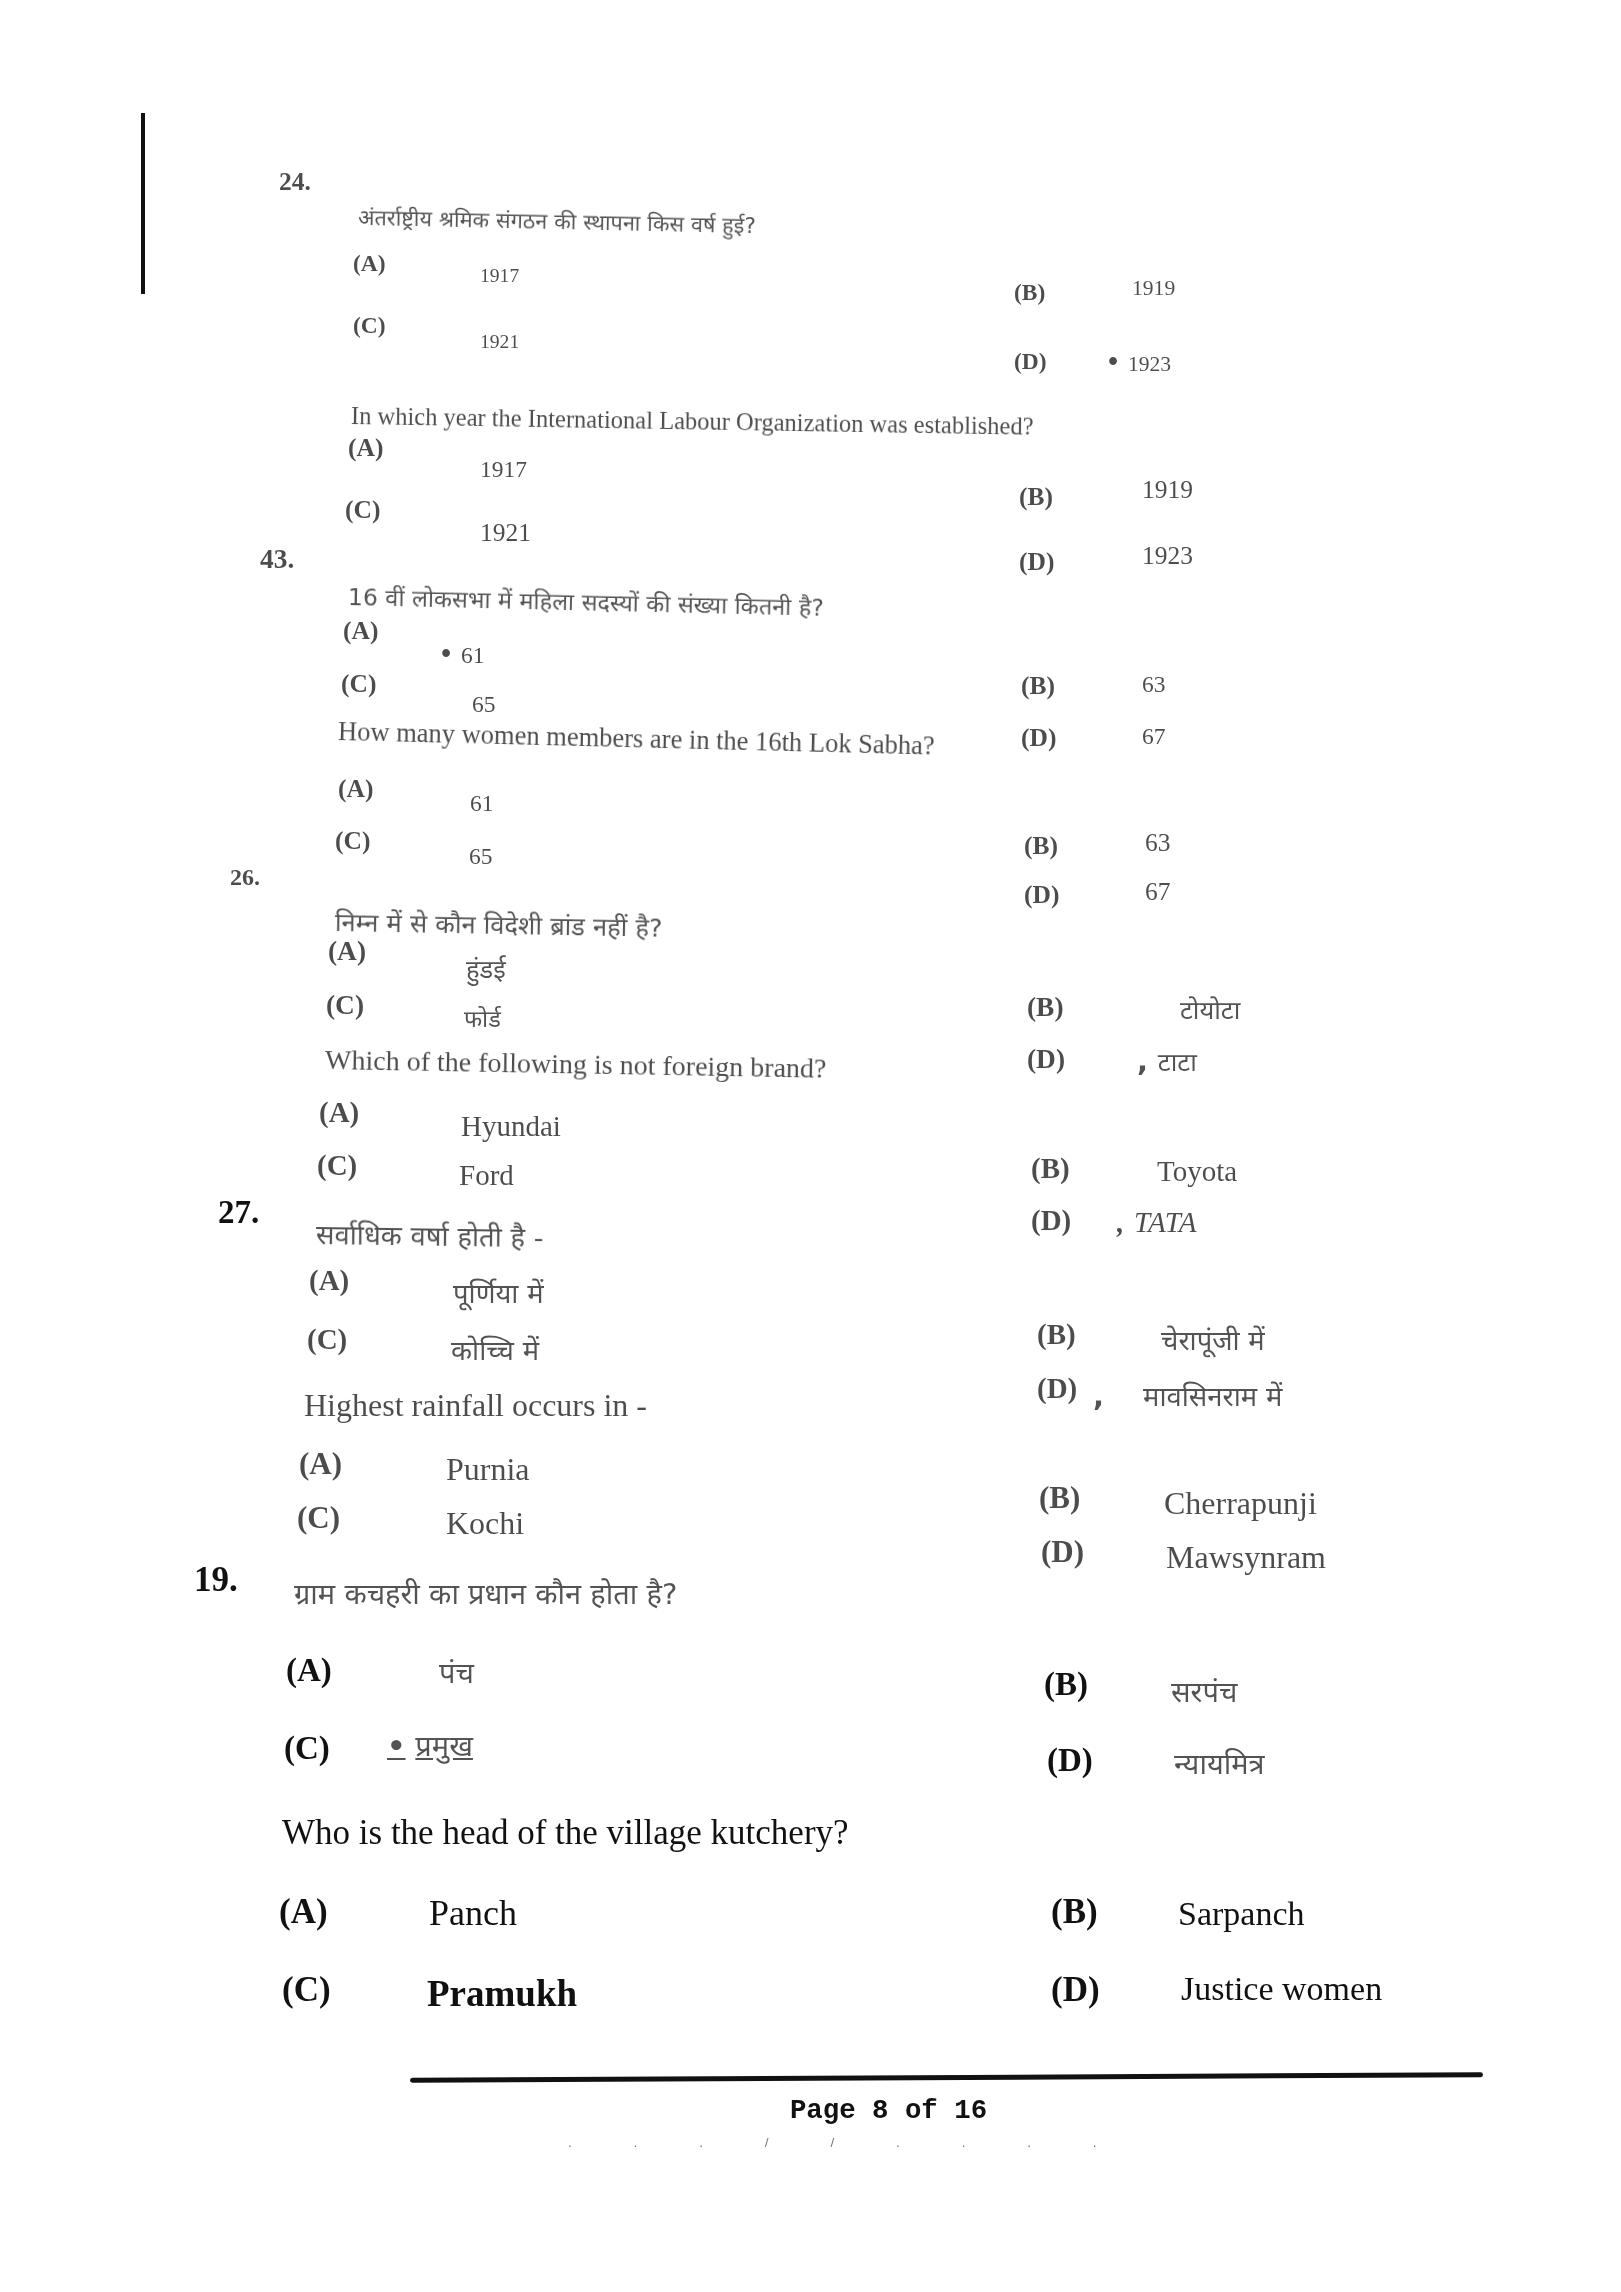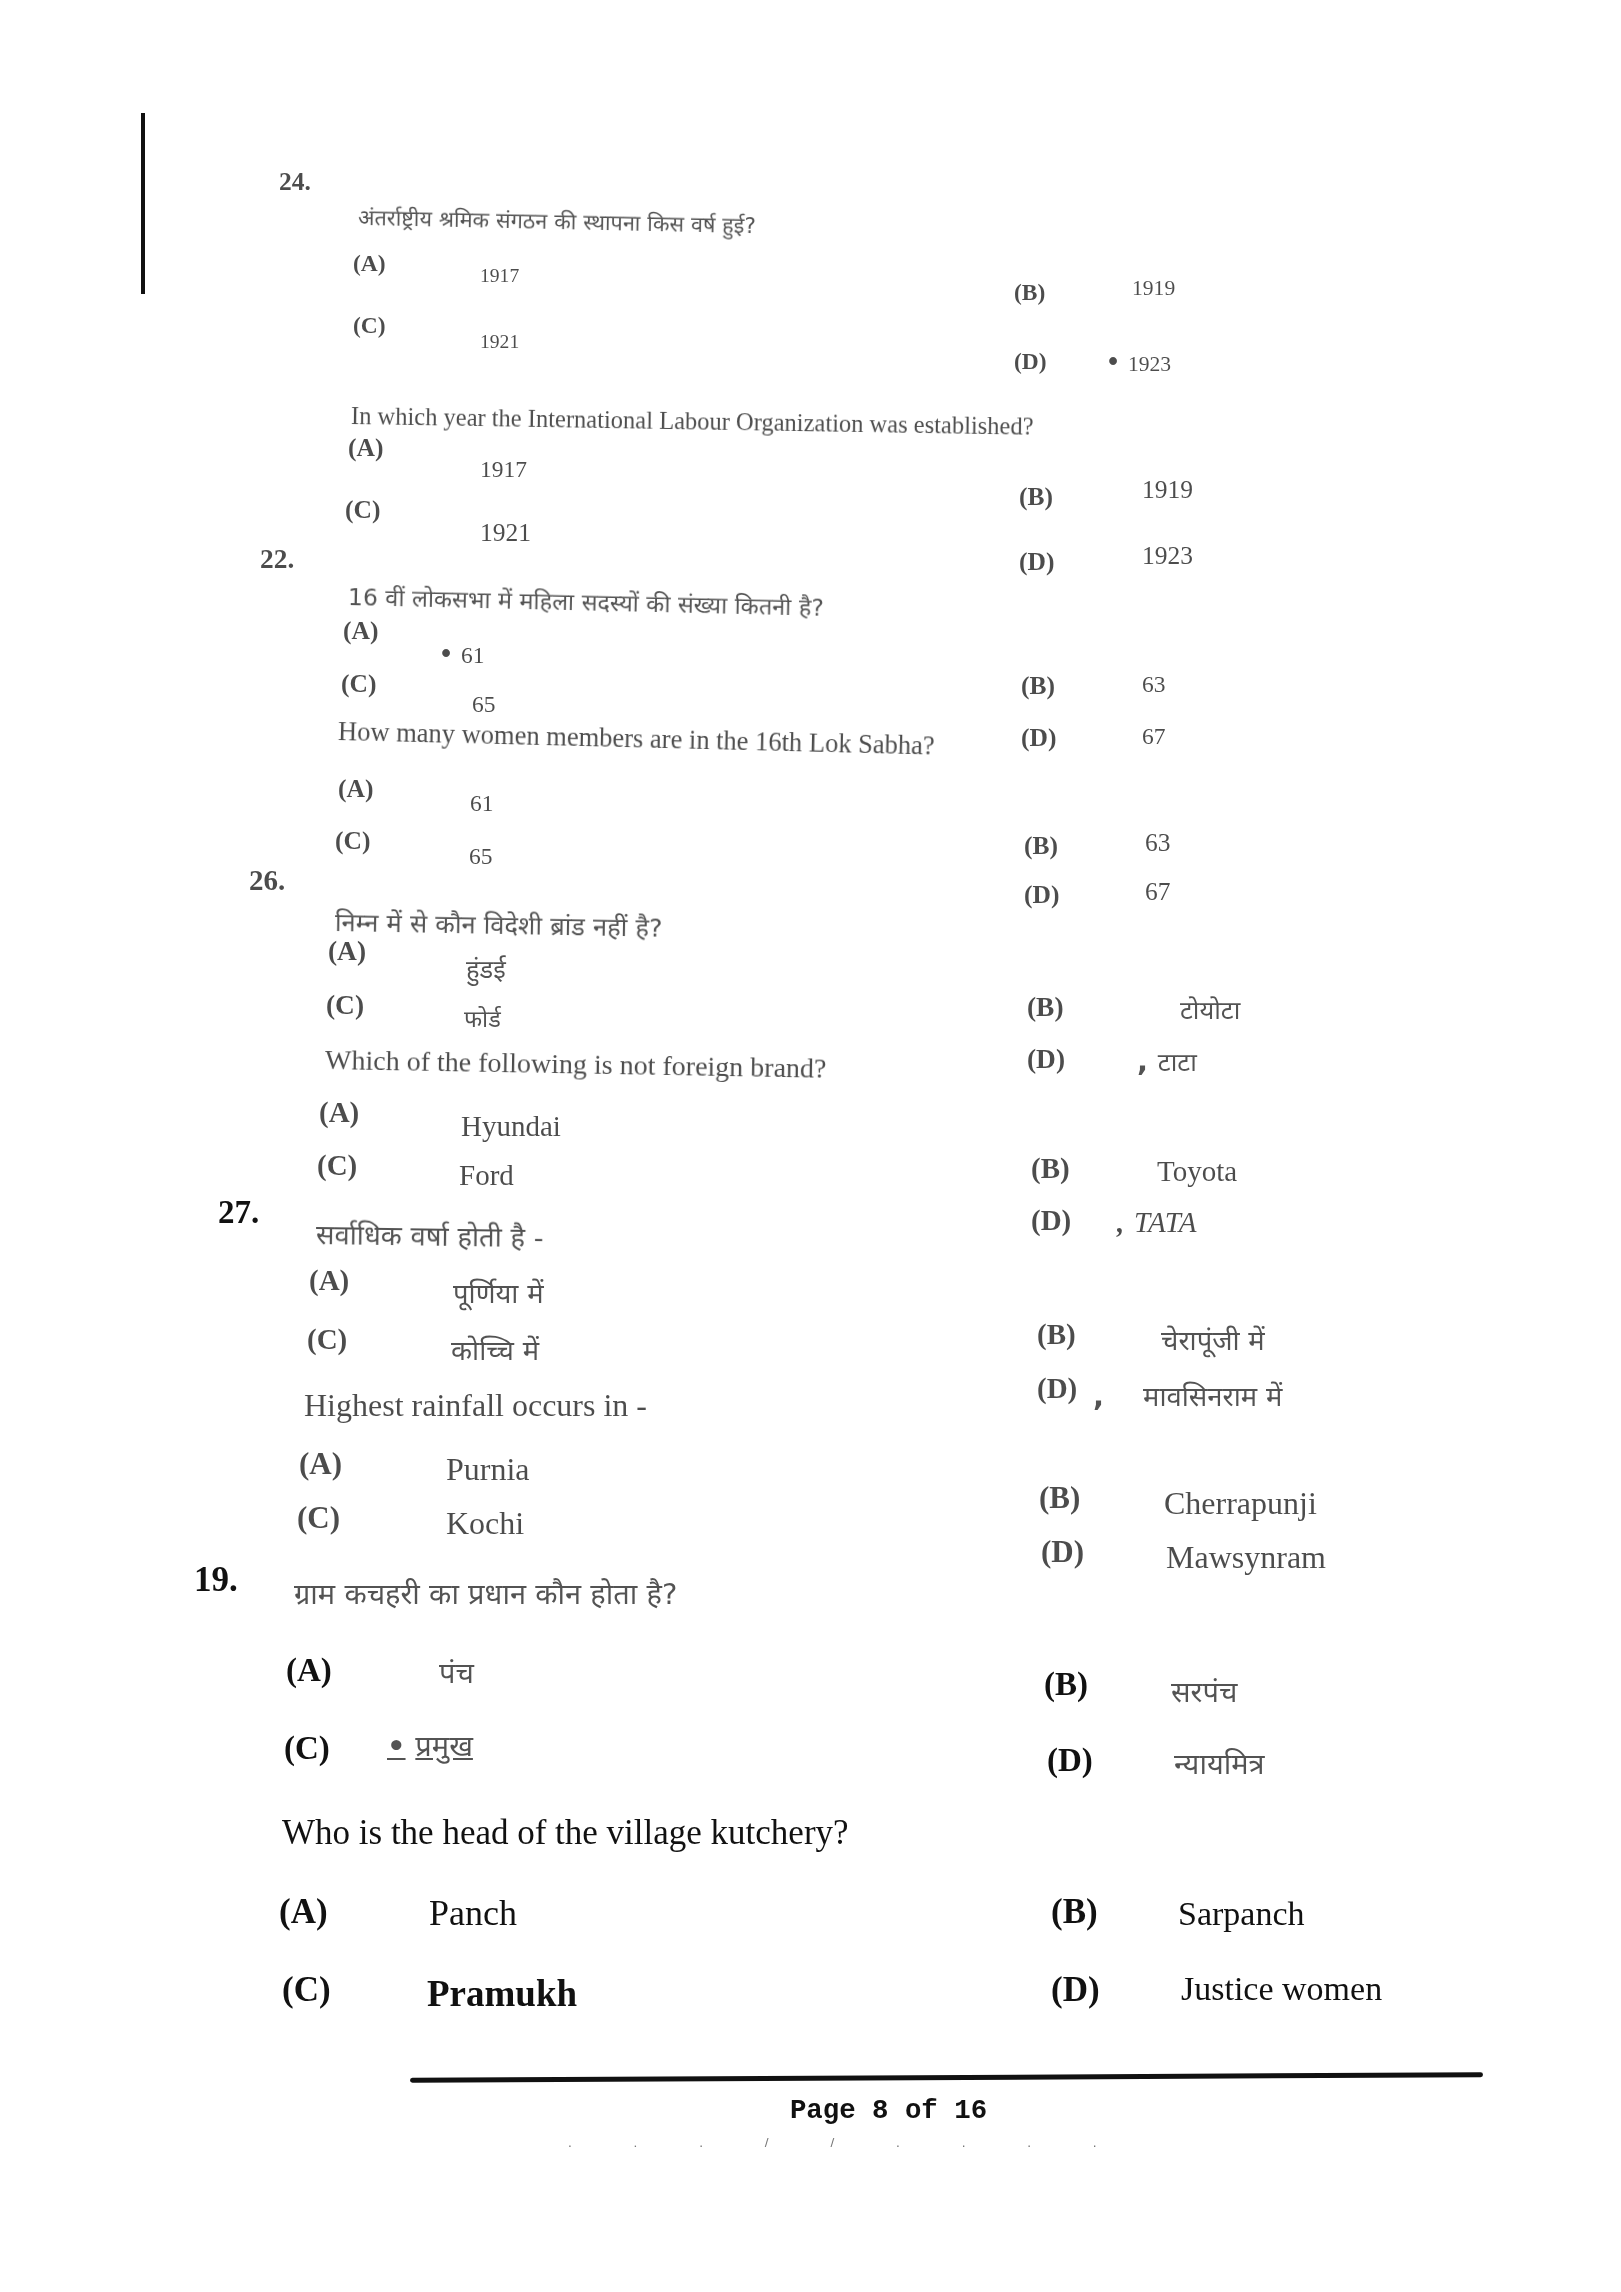--- a/index.html
+++ b/index.html
@@ -42,21 +42,21 @@
   <div class="abs opt faint" style="left:480px;top:456px;font-size:23.5px;">1917</div>
   <div class="abs label faint" style="left:1019px;top:482px;font-size:25.5px;">(B)</div>
   <div class="abs opt faint" style="left:1142px;top:475px;font-size:25.5px;">1919</div>
   <div class="abs label faint" style="left:345px;top:495px;font-size:25.5px;">(C)</div>
   <div class="abs opt faint" style="left:480px;top:518px;font-size:25.5px;">1921</div>
   <div class="abs label faint" style="left:1019px;top:547px;font-size:25.5px;">(D)</div>
   <div class="abs opt faint" style="left:1142px;top:541px;font-size:25.5px;">1923</div>
 </div>
 
 <div>
-  <div class="abs qnum faint" style="left:260px;top:544px;font-size:27.4px;">22.</div>
+  <div class="abs qnum faint" style="left:260px;top:544px;font-size:27.4px;">43.</div>
   <div class="abs hi faint" style="left:348px;top:580px;font-size:23.5px;transform:rotate(1.3deg);transform-origin:left;">16 वीं लोकसभा में महिला सदस्यों की संख्या कितनी है?</div>
   <div class="abs label faint" style="left:343px;top:616px;font-size:25.5px;">(A)</div>
   <div class="abs opt faint" style="left:441px;top:637px;font-size:23.5px;"><span class="mark">•</span><span>61</span></div>
   <div class="abs label faint" style="left:341px;top:669px;font-size:25.5px;">(C)</div>
   <div class="abs opt faint" style="left:472px;top:691px;font-size:23.5px;">65</div>
   <div class="abs label faint" style="left:1021px;top:671px;font-size:25.5px;">(B)</div>
   <div class="abs opt faint" style="left:1142px;top:671px;font-size:23.5px;">63</div>
   <div class="abs qtext faint" style="left:338px;top:716px;font-size:26.5px;transform:rotate(1.4deg);transform-origin:left;">How many women members are in the 16th Lok Sabha?</div>
   <div class="abs label faint" style="left:1021px;top:723px;font-size:25.5px;">(D)</div>
   <div class="abs opt faint" style="left:1142px;top:723px;font-size:23.5px;">67</div>
@@ -64,21 +64,21 @@
   <div class="abs opt faint" style="left:470px;top:790px;font-size:23.5px;">61</div>
   <div class="abs label faint" style="left:335px;top:826px;font-size:25.5px;">(C)</div>
   <div class="abs opt faint" style="left:469px;top:843px;font-size:23.5px;">65</div>
   <div class="abs label faint" style="left:1024px;top:831px;font-size:25.5px;">(B)</div>
   <div class="abs opt faint" style="left:1145px;top:828px;font-size:25.5px;">63</div>
   <div class="abs label faint" style="left:1024px;top:880px;font-size:25.5px;">(D)</div>
   <div class="abs opt faint" style="left:1145px;top:877px;font-size:25.5px;">67</div>
 </div>
 
 <div>
-  <div class="abs qnum faint" style="left:249px;top:864px;font-size:29px;">26.</div>
+  <div class="abs qnum faint" style="left:230px;top:864px;font-size:24px;">26.</div>
   <div class="abs hi faint" style="left:335px;top:904px;font-size:25.5px;transform:rotate(1.0deg);transform-origin:left;">निम्न में से कौन विदेशी ब्रांड नहीं है?</div>
   <div class="abs label faint" style="left:328px;top:936px;font-size:27.4px;">(A)</div>
   <div class="abs opt hi faint" style="left:466px;top:951px;font-size:25.5px;">हुंडई</div>
   <div class="abs label faint" style="left:326px;top:990px;font-size:27.4px;">(C)</div>
   <div class="abs opt hi faint" style="left:464px;top:1002px;font-size:23.5px;">फोर्ड</div>
   <div class="abs label faint" style="left:1027px;top:992px;font-size:27.4px;">(B)</div>
   <div class="abs opt hi faint" style="left:1152px;top:992px;font-size:25.5px;margin-left:28px;">टोयोटा</div>
   <div class="abs label faint" style="left:1027px;top:1044px;font-size:27.4px;">(D)</div>
   <div class="abs opt hi faint" style="left:1137px;top:1044px;font-size:25.5px;"><span class="mark">,</span><span>टाटा</span></div>
   <div class="abs qtext faint" style="left:325px;top:1044px;font-size:28px;transform:rotate(1.0deg);transform-origin:left;">Which of the following is not foreign brand?</div>

